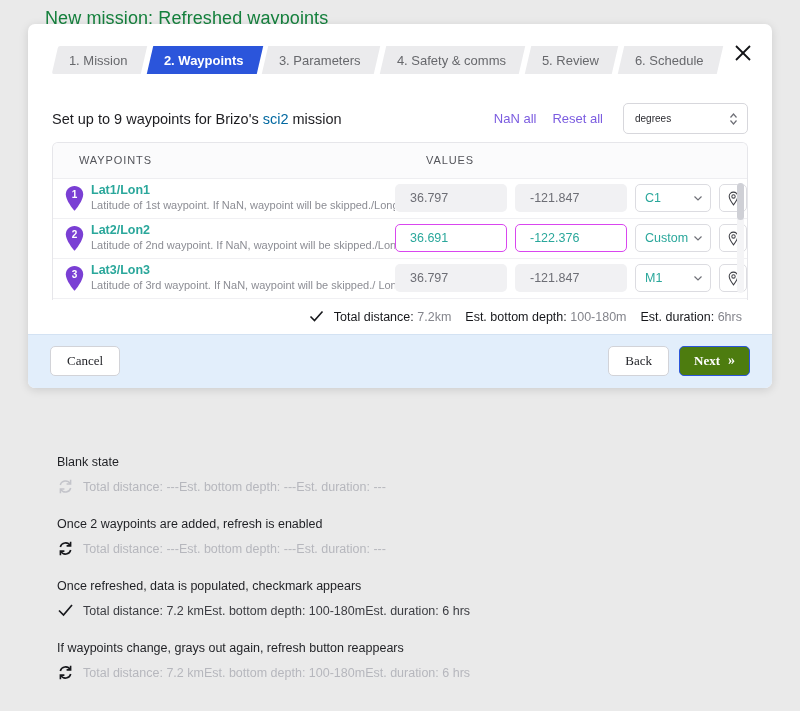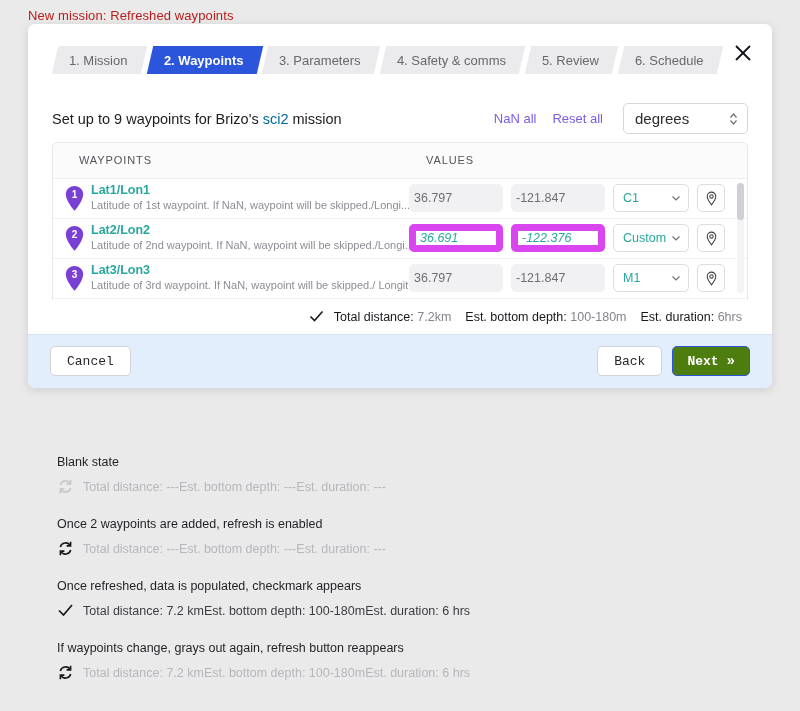--- a/index.html
+++ b/index.html
@@ -6,22 +6,22 @@
   html, body {
     width: 800px; height: 711px;
     background: #eaeaea;
     font-family: "Liberation Sans", sans-serif;
     -webkit-font-smoothing: antialiased;
   }
   .page { position: relative; width: 800px; height: 711px; overflow: hidden; }
 
   
   .caption {
-    position: absolute; left: 28px; top: 8px;
-    font-size: 13px; color: #b91c1c; letter-spacing: .1px;
+    position: absolute; left: 45px; top: 8px;
+    font-size: 18px; color: #15803d; letter-spacing: .1px;
   }
 
   
   .modal {
     position: absolute; left: 28px; top: 24px;
     width: 744px; height: 364px;
     background: #ffffff;
     border-radius: 7px;
     box-shadow: 0 2px 10px rgba(0,0,0,.13);
     display: flex; flex-direction: column;
@@ -72,21 +72,21 @@
     font-size: 13px; color: #7b5ce0; background: none;
     border: none; cursor: pointer; font-family: inherit; padding: 0;
   }
   .unit-select {
     position: relative;
     width: 125px; height: 31px;
     border: 1px solid #d7d7dc; border-radius: 5px;
     background: #fff;
     display: flex; align-items: center;
     padding: 0 11px;
-    font-size: 15px; color: #2b2b30;
+    font-size: 10px; color: #2b2b30;
     cursor: pointer;
     margin-left: 4px;
   }
   .unit-select .spin {
     position: absolute; right: 9px; top: 50%; transform: translateY(-50%);
     width: 9px; height: 15px;
   }
 
   
   .table-wrap {
@@ -126,31 +126,31 @@
   }
   .wp-text { width: 318px; overflow: hidden; }
   .wp-name { font-size: 12.5px; font-weight: bold; color: #2aa79b; line-height: 15px; }
   .wp-desc {
     font-size: 11px; color: #8c8d94; line-height: 15px;
     white-space: nowrap; overflow: hidden;
   }
 
   .vals { display: flex; align-items: center; gap: 8px; }
   .val-input {
-    width: 94px; height: 28px;
+    width: 112px; height: 28px;
     border-radius: 5px;
     font-size: 12.5px;
     display: flex; align-items: center;
-    padding: 0 4px;
+    padding: 0 14px;
     font-family: inherit;
     border: 1px solid transparent;
     background: #f1f1f3; color: #6d6e75; text-align: center;
   }
   .row.edited .val-input {
-    background: #fff; border: 7px solid #d946ef; color: #2aa79b; font-style: italic;
+    background: #fff; border: 1px solid #d946ef; color: #2aa79b;
   }
   .mini-select {
     position: relative;
     width: 76px; height: 28px;
     border: 1px solid #dcdce1; border-radius: 5px;
     background: #fff; color: #2aa79b;
     font-size: 12.5px;
     display: flex; align-items: center;
     padding: 0 20px 0 9px;
     cursor: pointer;
@@ -191,21 +191,21 @@
   
   .footer {
     height: 56px;
     background: #e2eefb;
     border-top: 1px solid #d3e2f3;
     display: flex; align-items: center;
     padding: 0 22px;
   }
   .btn {
     height: 30px; border-radius: 5px;
-    font-size: 13px; font-family: Liberation Mono, monospace; cursor: pointer;
+    font-size: 13px; font-family: Liberation Serif, serif; cursor: pointer;
     display: flex; align-items: center; justify-content: center;
   }
   .btn-light {
     background: #fff; border: 1px solid #d2d3d8; color: #25262b;
     padding: 0 16px;
   }
   .btn-primary {
     background: #4d7c0f; border: 1px solid #2b55db; color: #fff;
     padding: 0 14px; font-weight: bold; gap: 8px; margin-left: 10px;
   }

